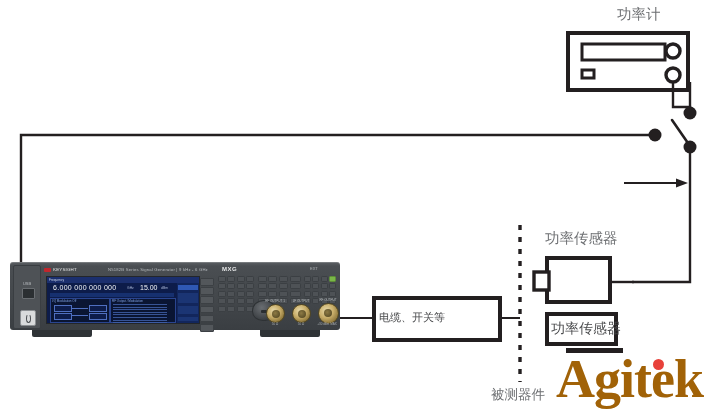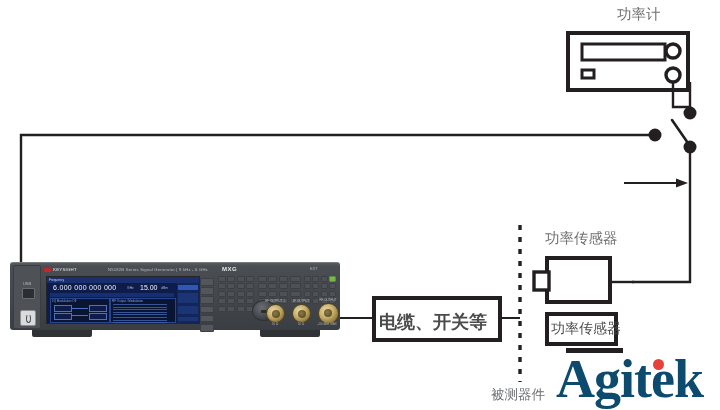--- a/index.html
+++ b/index.html
@@ -11,21 +11,21 @@
   #stage{position:absolute;left:0;top:0;width:720px;height:410px;padding-left:41px;}
   svg.layer{position:absolute;left:0;top:0;width:720px;height:410px;overflow:visible;}
 
   .lbl{position:absolute;color:#6d6f72;font-size:14.5px;line-height:20px;white-space:nowrap;}
 
   #lbl-power-meter{left:617px;top:4px;}
   #lbl-usb-note{left:463px;top:153px;line-height:21px;white-space:normal;width:200px;}
   #lbl-power-sensor{left:545px;top:228px;}
   #lbl-test-port{left:491px;top:385px;font-size:13.5px;}
   #lbl-dut{position:absolute;left:551px;top:320px;font-size:14px;color:#4a4b4d;white-space:nowrap;}
-  #lbl-cable-sw{position:absolute;left:379px;top:310px;font-size:18px;color:#4a4b4d;white-space:nowrap;font-weight:bold;}
+  #lbl-cable-sw{position:absolute;left:379px;top:310px;font-size:11px;color:#4a4b4d;white-space:nowrap;}
 
   
   #siggen{position:absolute;left:10px;top:262px;width:330px;height:80px;}
   .sg-body{
     position:absolute;left:0;top:0;width:330px;height:68px;
     background:linear-gradient(180deg,#5c6064 0%,#4a4e52 6%,#43474b 55%,#3a3e42 100%);
     border-radius:3px;
     box-shadow:inset 0 1px 0 rgba(255,255,255,.18);
   }
   .sg-foot{position:absolute;top:68px;height:7px;background:#2f3336;border-radius:0 0 2px 2px;}
@@ -280,18 +280,18 @@
       <div class="conn-lbl" style="left:279px;top:37px;">LF OUTPUT</div>
       <div class="conn-lbl" style="left:306px;top:36px;">RF OUTPUT</div>
       <div class="conn-lbl b" style="left:253px;top:60px;">50 Ω</div>
       <div class="conn-lbl b" style="left:279px;top:60px;">50 Ω</div>
       <div class="conn-lbl b" style="left:305px;top:60px;">+30 dBm MAX</div>
     </div>
     <div class="sg-foot l"></div>
     <div class="sg-foot r"></div>
   </div>
 
-  <div id="agitek" style="color: #0c4a6e;">
+  <div id="agitek" style="color: #a16207;">
     <span>Agitek</span>
     <span class="dot" style="background: rgb(232, 65, 58);"></span>
   </div>
 
 </div>
 
 </body></html>

